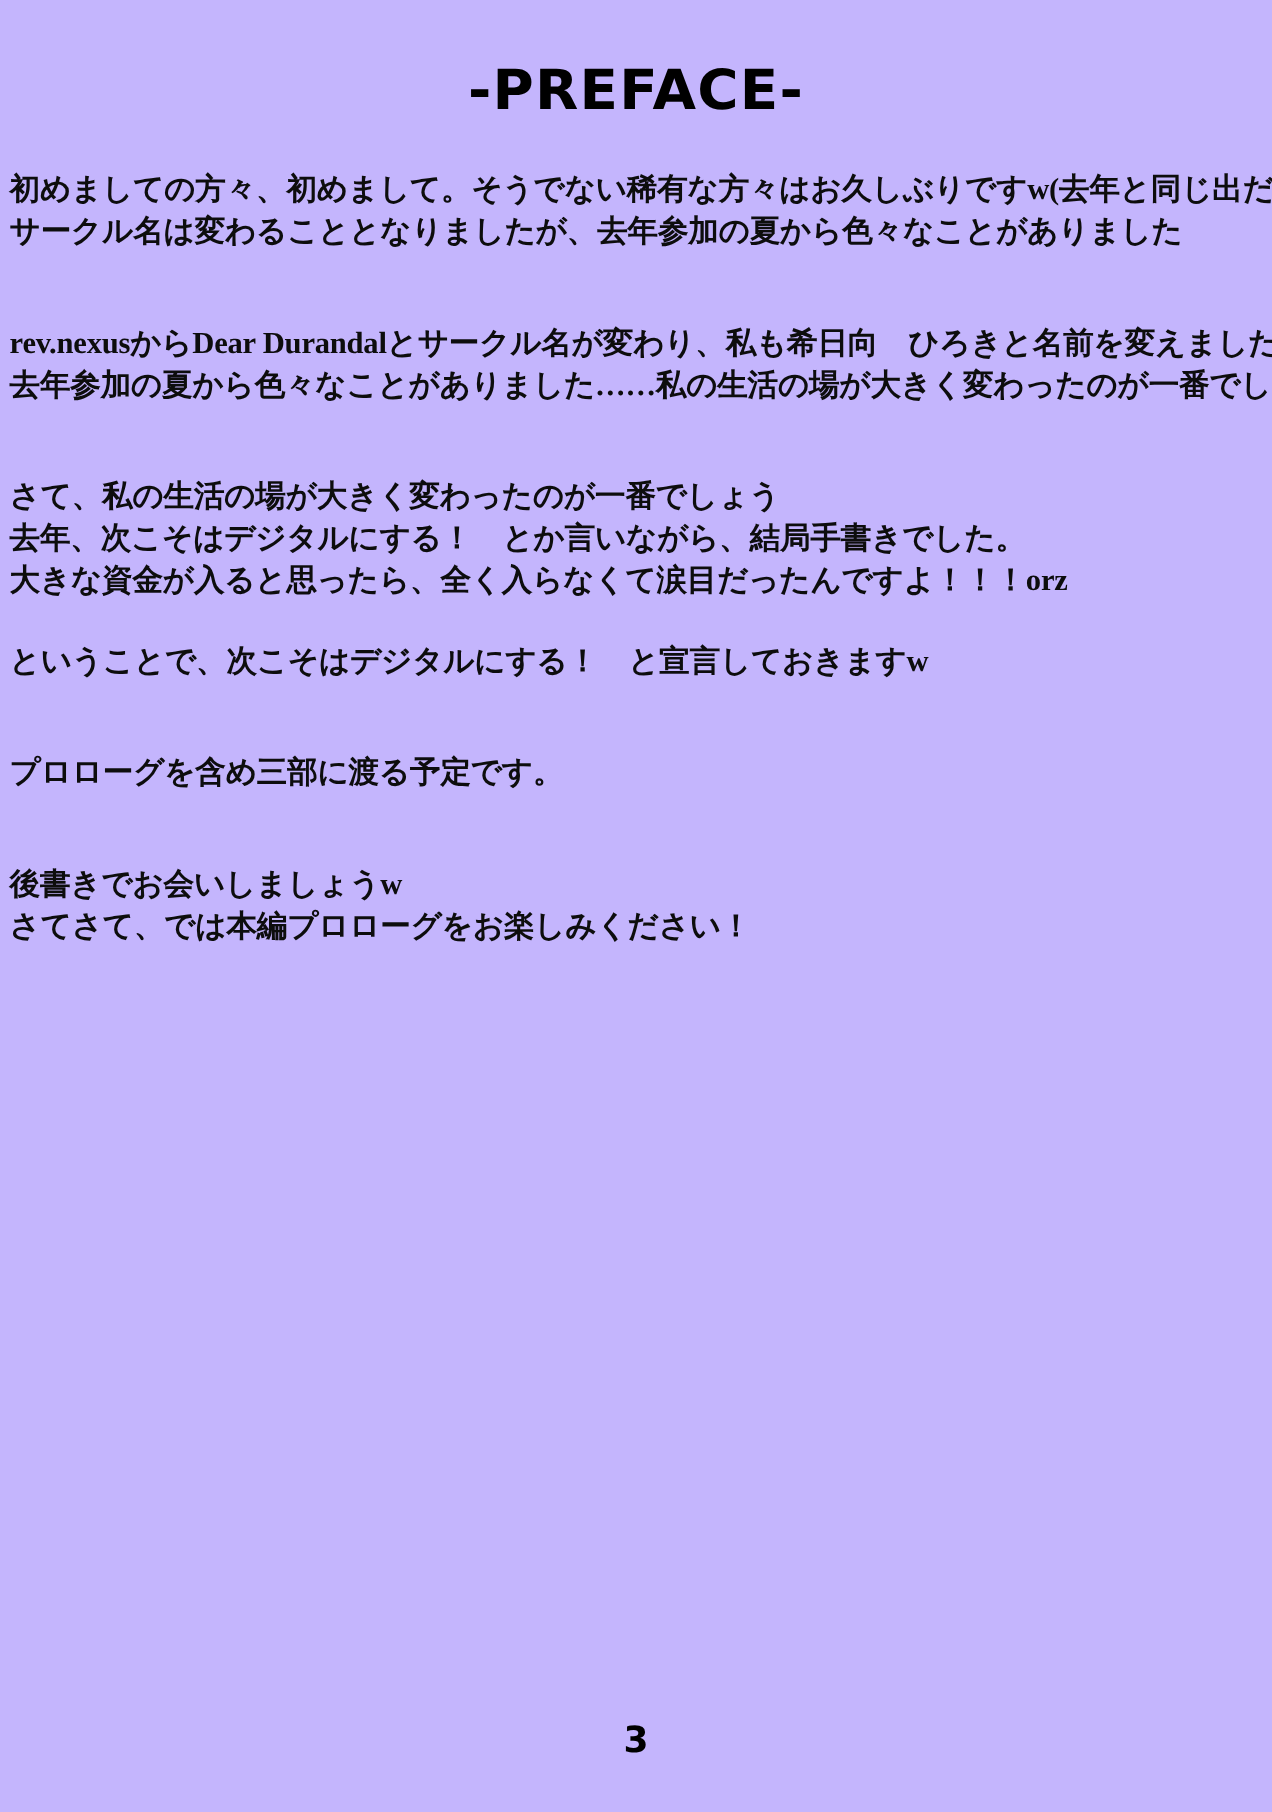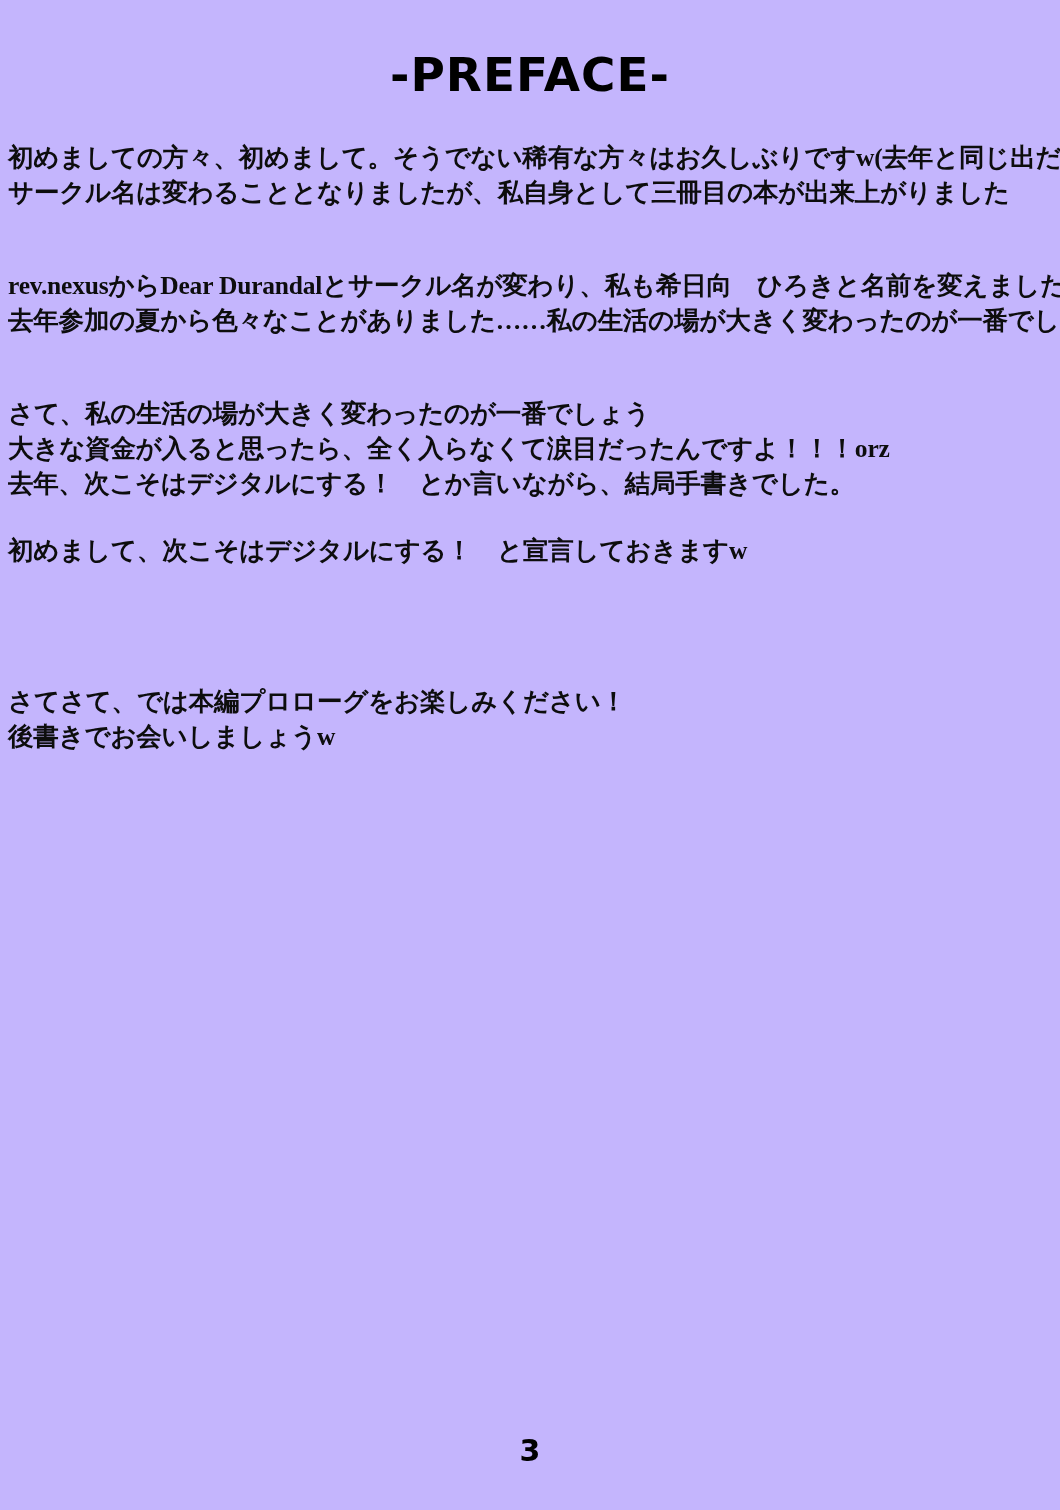--- a/index.html
+++ b/index.html
@@ -63,53 +63,54 @@
 <body>
 
 <div class="page">
 
   <div class="title">-PREFACE-</div>
 
   <div class="body-text">
 
     <div class="para">
       <div class="line">初めましての方々、初めまして。そうでない稀有な方々はお久しぶりですw(去年と同じ出だしw)</div>
-      <div class="line">サークル名は変わることとなりましたが、私自身として三冊目の本が出来上がりました</div>
+      <div class="line">サークル名は変わることとなりましたが、去年参加の夏から色々なことがありました</div>
     </div>
 
     <div class="spacer-lg"></div>
 
     <div class="para">
       <div class="line">rev.nexusからDear Durandalとサークル名が変わり、私も希日向　ひろきと名前を変えました。</div>
       <div class="line">去年参加の夏から色々なことがありました……私の生活の場が大きく変わったのが一番でしょう</div>
     </div>
 
     <div class="spacer-lg"></div>
 
     <div class="para">
       <div class="line">さて、私の生活の場が大きく変わったのが一番でしょう</div>
+      <div class="line">去年、次こそはデジタルにする！　とか言いながら、結局手書きでした。</div>
       <div class="line">大きな資金が入ると思ったら、全く入らなくて涙目だったんですよ！！！orz</div>
-      <div class="line">去年、次こそはデジタルにする！　とか言いながら、結局手書きでした。</div>
     </div>
 
     <div class="spacer-sm"></div>
 
     <div class="para">
-      <div class="line">初めまして、次こそはデジタルにする！　と宣言しておきますw</div>
+      <div class="line">ということで、次こそはデジタルにする！　と宣言しておきますw</div>
     </div>
 
     <div class="spacer-lg"></div>
 
     <div class="para">
+      <div class="line">プロローグを含め三部に渡る予定です。</div>
     </div>
 
     <div class="spacer-lg"></div>
 
     <div class="para">
+      <div class="line">後書きでお会いしましょうw</div>
       <div class="line">さてさて、では本編プロローグをお楽しみください！</div>
-      <div class="line">後書きでお会いしましょうw</div>
     </div>
 
   </div>
 
   <div class="page-number">3</div>
 
 </div>
 
 </body></html>

